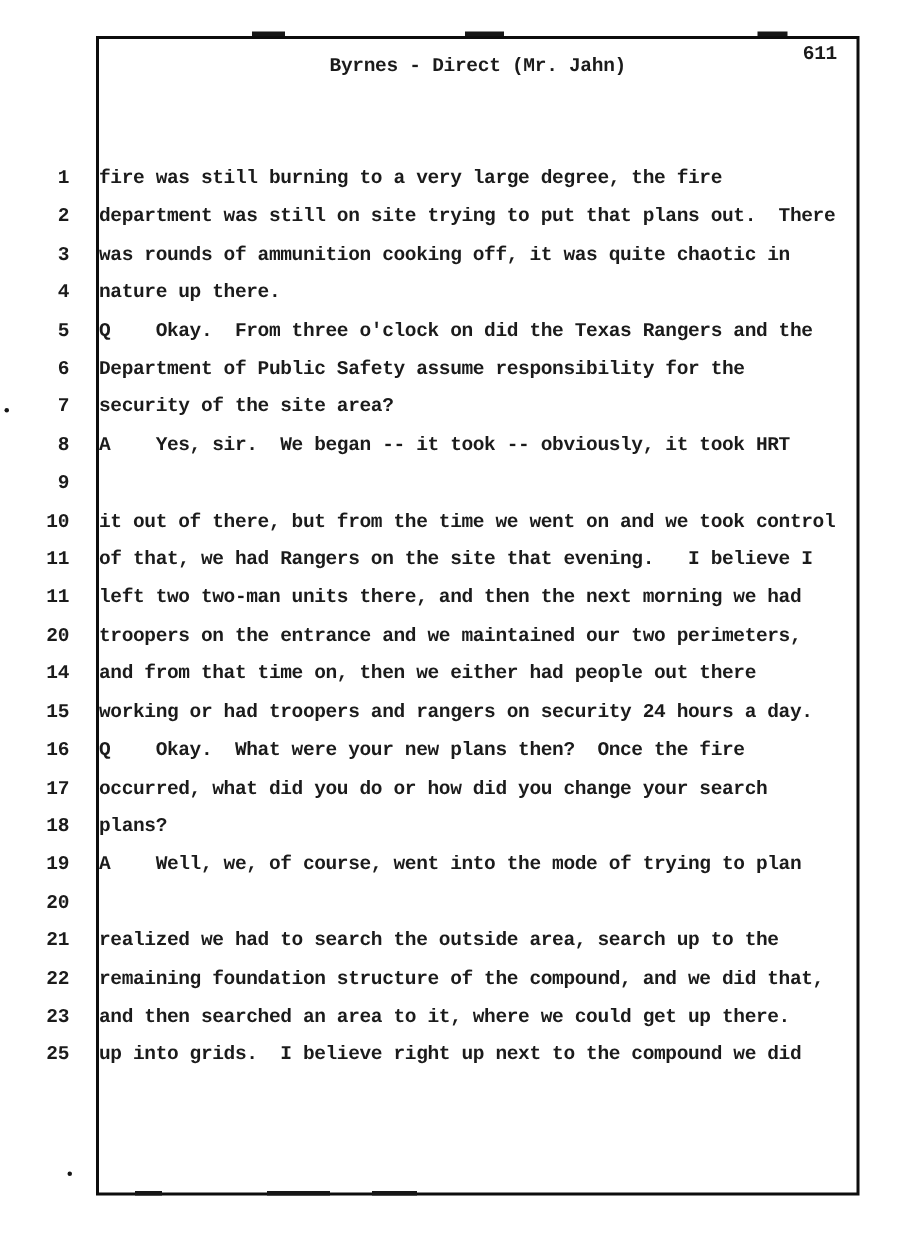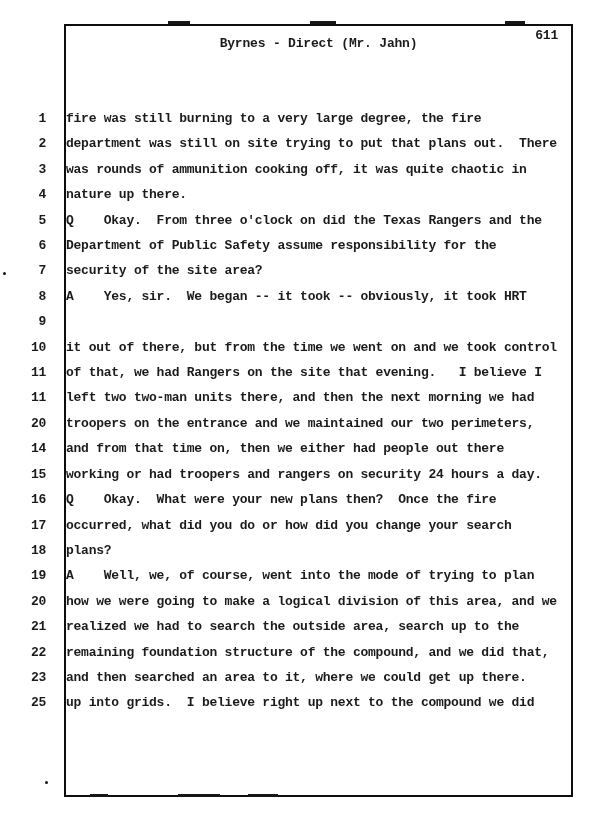--- a/index.html
+++ b/index.html
@@ -162,21 +162,20 @@
       <div class="line-row">
         <span class="line-num">18</span>
         <span class="line-text">plans?</span>
       </div>
       <div class="line-row">
         <span class="line-num">19</span>
         <span class="line-text">A    Well, we, of course, went into the mode of trying to plan</span>
       </div>
       <div class="line-row">
         <span class="line-num">20</span>
-        <span class="line-text">how we were going to make a logical division of this area, and we</span>
       </div>
       <div class="line-row">
         <span class="line-num">21</span>
         <span class="line-text">realized we had to search the outside area, search up to the</span>
       </div>
       <div class="line-row">
         <span class="line-num">22</span>
         <span class="line-text">remaining foundation structure of the compound, and we did that,</span>
       </div>
       <div class="line-row">

